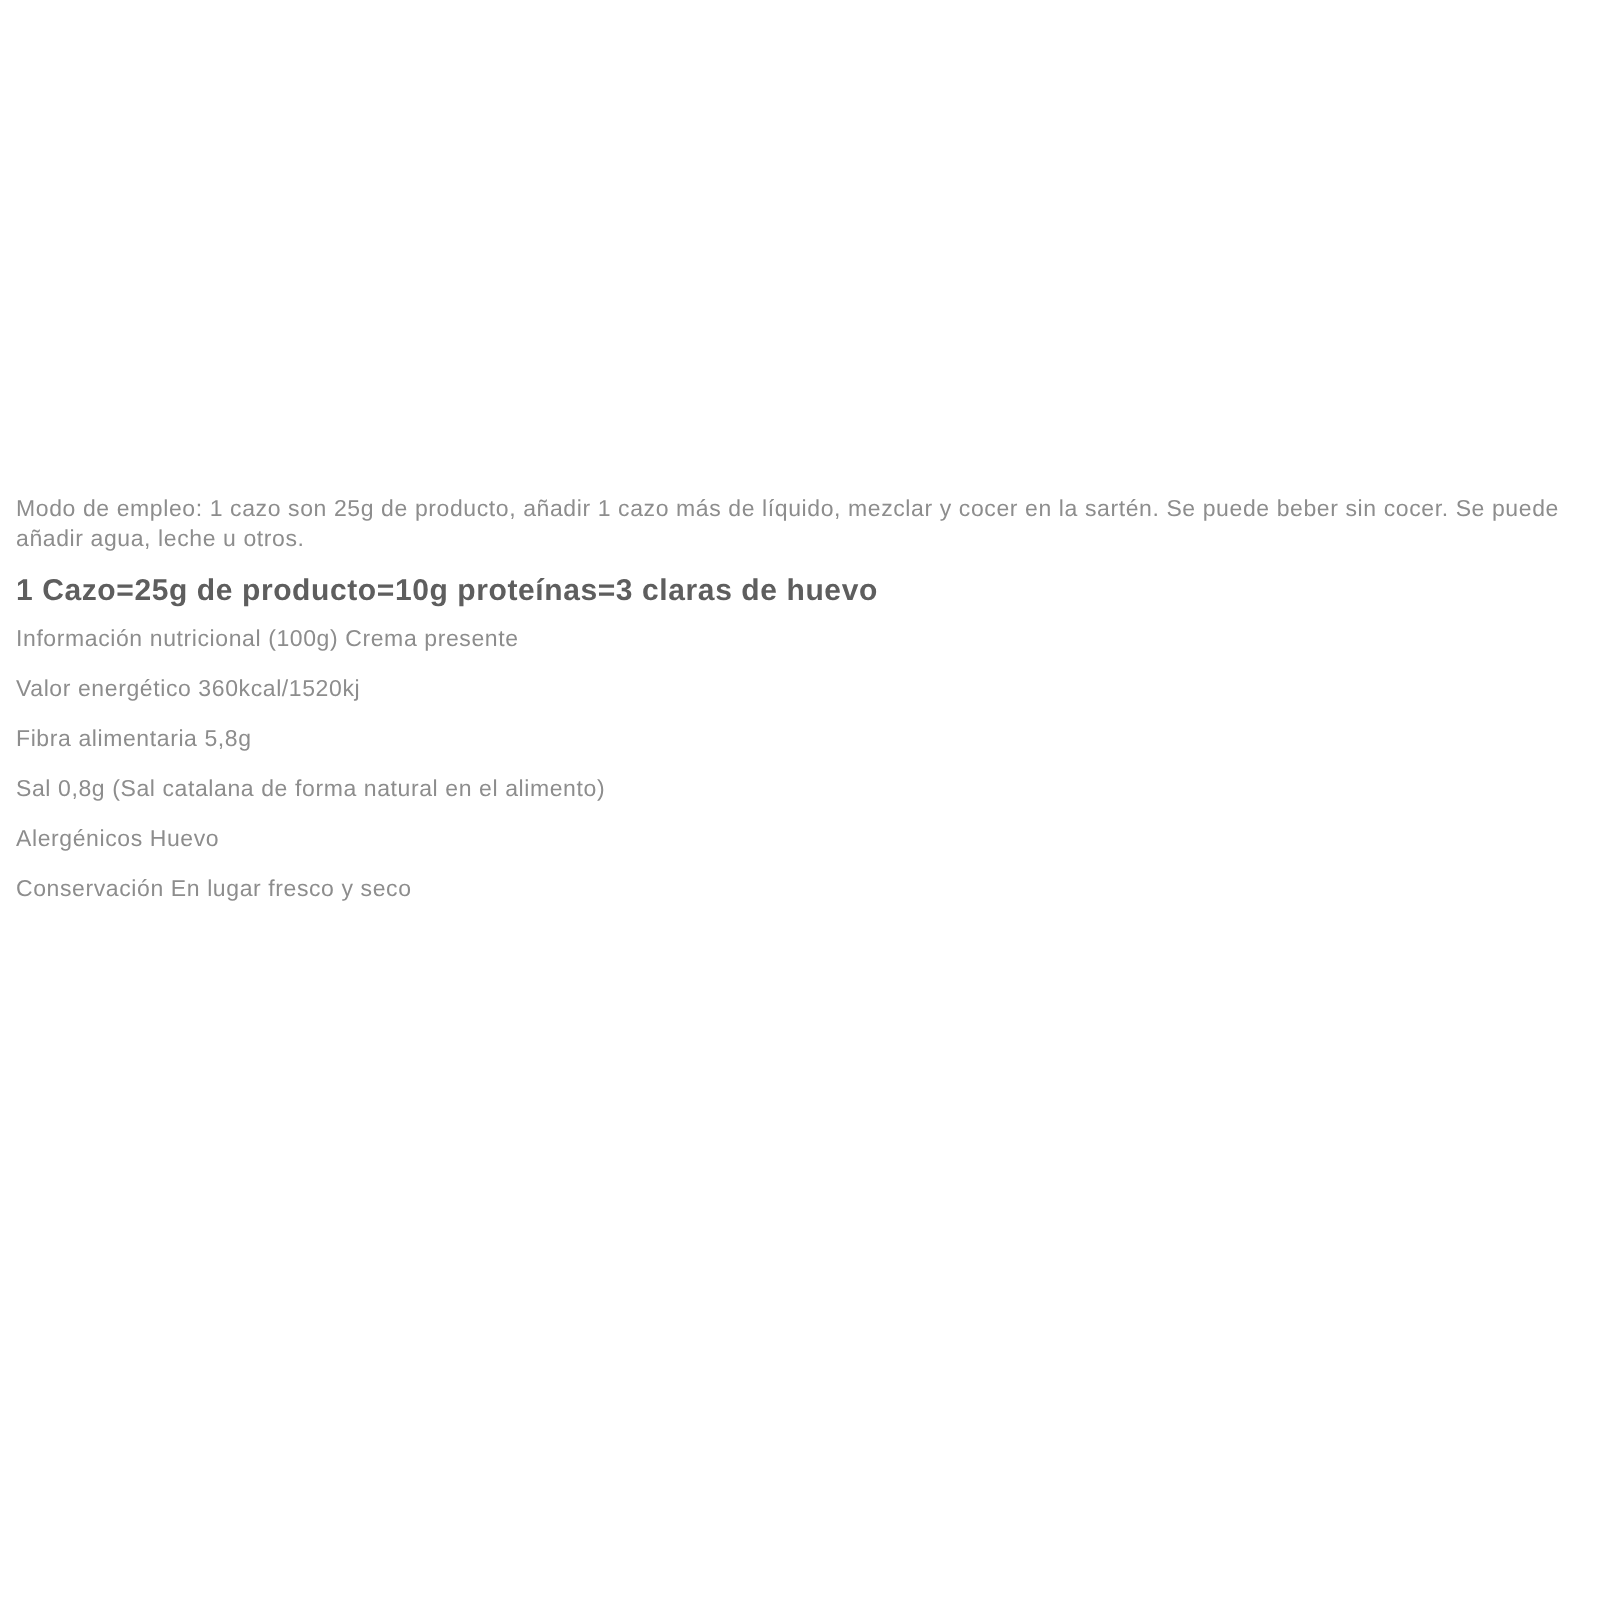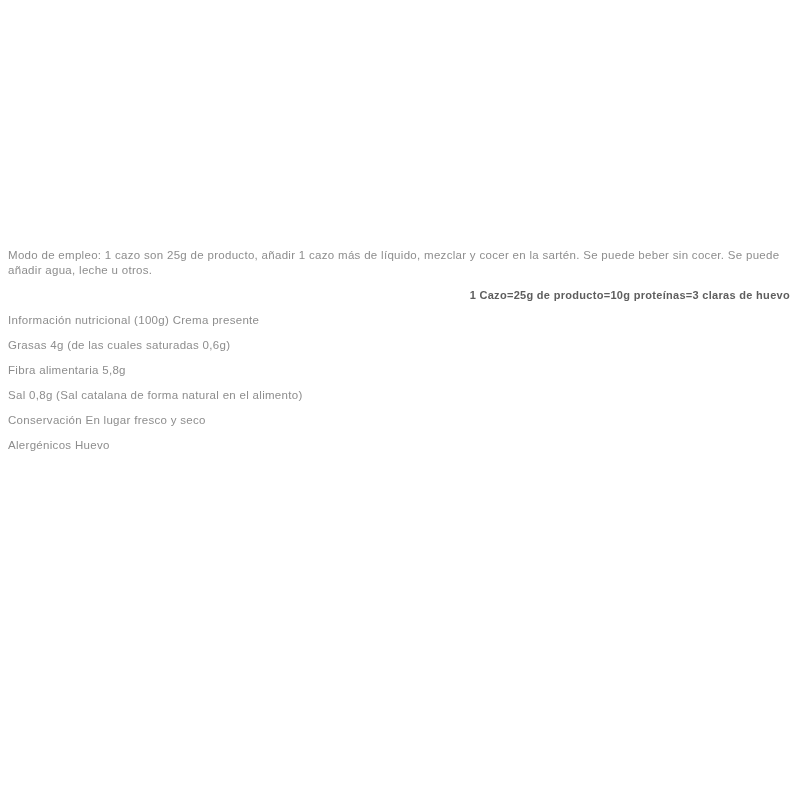--- a/index.html
+++ b/index.html
@@ -20,45 +20,44 @@
     color: #8d8d8d;
   }
   .content-area p {
     margin: 0 0 10px 0;
     line-height: 15px;
   }
   .usage-paragraph {
     margin-bottom: 8px;
   }
   .dosage-heading {
-    font-size: 11px;
+    font-size: 15px;
     font-weight: bold;
     color: #5e5e5e;
     letter-spacing: 0.3px;
     margin: 0 0 11px 0;
     line-height: 15px;
-    text-align: right;
   }
 </style>
 </head>
 <body>
 
 <main class="content-area">
   <p class="usage-paragraph">Modo de empleo: 1 cazo son 25g de producto, añadir 1 cazo más de líquido, mezclar y cocer en la sartén. Se puede beber sin cocer. Se puede añadir agua, leche u otros.</p>
 
   <p class="dosage-heading">1 Cazo=25g de producto=10g proteínas=3 claras de huevo</p>
 
 
   <p>Información nutricional (100g) Crema presente</p>
 
+  <p>Valor energético 360kcal/1520kj</p>
 
-  <p>Grasas 4g (de las cuales saturadas 0,6g)</p>
 
 
   <p>Fibra alimentaria 5,8g</p>
 
 
   <p>Sal 0,8g (Sal catalana de forma natural en el alimento)</p>
 
+  <p>Alergénicos Huevo</p>
+
   <p>Conservación En lugar fresco y seco</p>
-
-  <p>Alergénicos Huevo</p>
 </main>
 
 </body></html>

